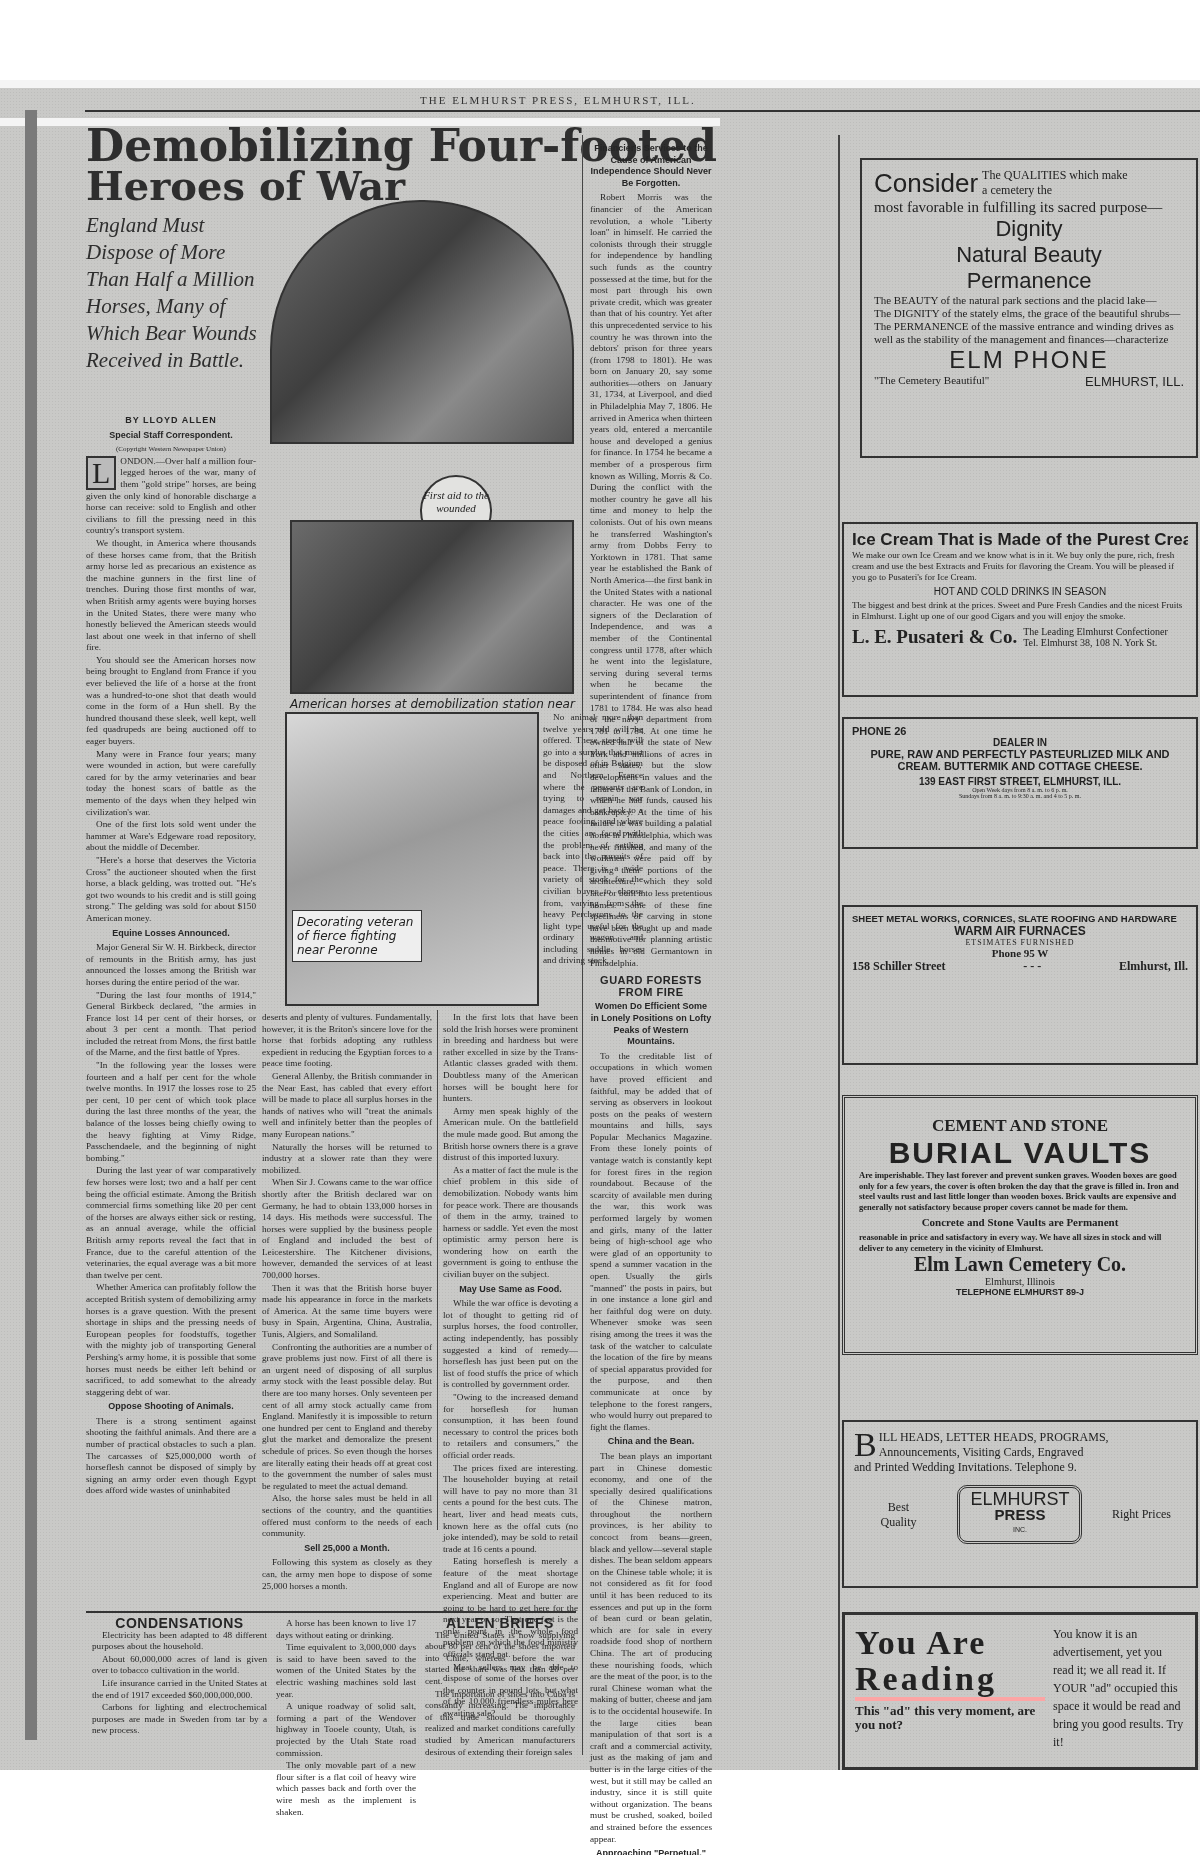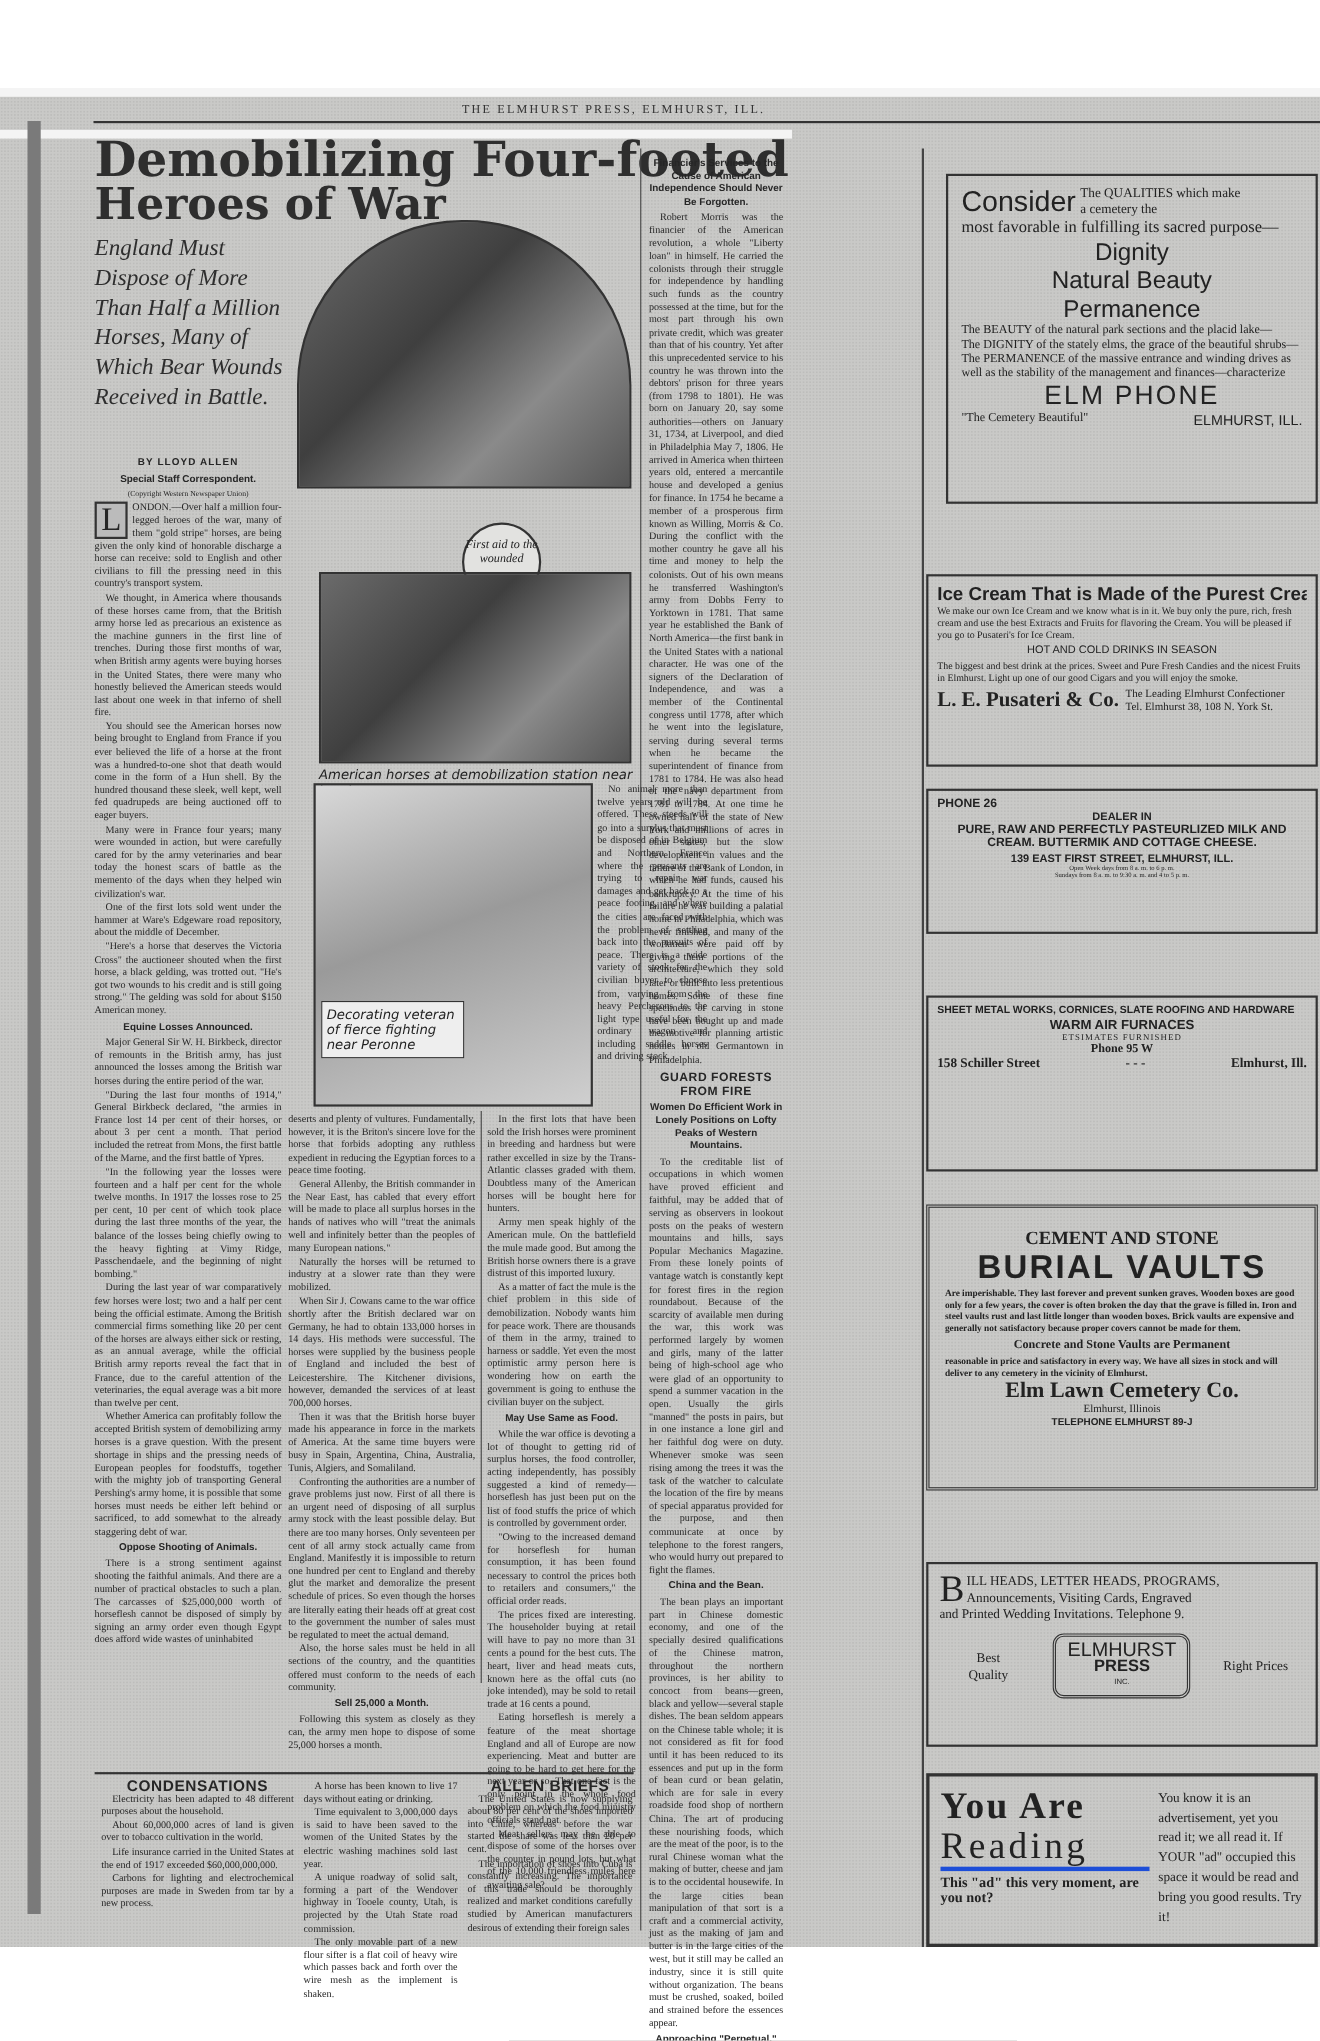--- a/index.html
+++ b/index.html
@@ -94,21 +94,21 @@
   <p>The prices fixed are interesting. The householder buying at retail will have to pay no more than 31 cents a pound for the best cuts. The heart, liver and head meats cuts, known here as the offal cuts (no joke intended), may be sold to retail trade at 16 cents a pound.</p>
   <p>Eating horseflesh is merely a feature of the meat shortage England and all of Europe are now experiencing. Meat and butter are going to be hard to get here for the next year or so. That one fact is the only point in the whole food problem on which the food ministry officials stand pat.</p>
   <p>Meat sellers may be able to dispose of some of the horses over the counter in pound lots, but what of the 10,000 friendless mules here awaiting sale?</p>
 </div>
 
 <div class="vrule" style="left:582px;top:135px;height:1620px;"></div>
 <div class="col" style="left:590px;top:140px;width:122px;">
   <div class="sub">Financier's Services to the Cause of American Independence Should Never Be Forgotten.</div>
   <p>Robert Morris was the financier of the American revolution, a whole "Liberty loan" in himself. He carried the colonists through their struggle for independence by handling such funds as the country possessed at the time, but for the most part through his own private credit, which was greater than that of his country. Yet after this unprecedented service to his country he was thrown into the debtors' prison for three years (from 1798 to 1801). He was born on January 20, say some authorities—others on January 31, 1734, at Liverpool, and died in Philadelphia May 7, 1806. He arrived in America when thirteen years old, entered a mercantile house and developed a genius for finance. In 1754 he became a member of a prosperous firm known as Willing, Morris &amp; Co. During the conflict with the mother country he gave all his time and money to help the colonists. Out of his own means he transferred Washington's army from Dobbs Ferry to Yorktown in 1781. That same year he established the Bank of North America—the first bank in the United States with a national character. He was one of the signers of the Declaration of Independence, and was a member of the Continental congress until 1778, after which he went into the legislature, serving during several terms when he became the superintendent of finance from 1781 to 1784. He was also head of the navy department from 1781 to 1784. At one time he owned half of the state of New York and millions of acres in other states, but the slow development in values and the failure of the Bank of London, in which he had funds, caused his bankruptcy. At the time of his failure he was building a palatial home in Philadelphia, which was never finished, and many of the workmen were paid off by giving them portions of the architecture, which they sold later or built into less pretentious homes. Some of these fine specimens of carving in stone have been bought up and made the motive for planning artistic homes in old Germantown in Philadelphia.</p>
   <div class="sect-head" style="margin-top:6px;font-size:11px">GUARD FORESTS FROM FIRE</div>
-  <div class="sub">Women Do Efficient Work in Lonely Positions on Lofty Peaks of Western Mountains.</div>
+  <div class="sub">Women Do Efficient Some in Lonely Positions on Lofty Peaks of Western Mountains.</div>
   <p>To the creditable list of occupations in which women have proved efficient and faithful, may be added that of serving as observers in lookout posts on the peaks of western mountains and hills, says Popular Mechanics Magazine. From these lonely points of vantage watch is constantly kept for forest fires in the region roundabout. Because of the scarcity of available men during the war, this work was performed largely by women and girls, many of the latter being of high-school age who were glad of an opportunity to spend a summer vacation in the open. Usually the girls "manned" the posts in pairs, but in one instance a lone girl and her faithful dog were on duty. Whenever smoke was seen rising among the trees it was the task of the watcher to calculate the location of the fire by means of special apparatus provided for the purpose, and then communicate at once by telephone to the forest rangers, who would hurry out prepared to fight the flames.</p>
   <div class="sub">China and the Bean.</div>
   <p>The bean plays an important part in Chinese domestic economy, and one of the specially desired qualifications of the Chinese matron, throughout the northern provinces, is her ability to concoct from beans—green, black and yellow—several staple dishes. The bean seldom appears on the Chinese table whole; it is not considered as fit for food until it has been reduced to its essences and put up in the form of bean curd or bean gelatin, which are for sale in every roadside food shop of northern China. The art of producing these nourishing foods, which are the meat of the poor, is to the rural Chinese woman what the making of butter, cheese and jam is to the occidental housewife. In the large cities bean manipulation of that sort is a craft and a commercial activity, just as the making of jam and butter is in the large cities of the west, but it still may be called an industry, since it is still quite without organization. The beans must be crushed, soaked, boiled and strained before the essences appear.</p>
   <div class="sub">Approaching "Perpetual."</div>
 
 </div>
 
 <div class="rule" style="left:86px;top:1611px;width:490px;height:2px;"></div>
 <div class="col" style="left:92px;top:1618px;width:175px;">
   <div class="sect-head">CONDENSATIONS</div>
@@ -199,20 +199,20 @@
         <span class="sans" style="font-size:7px;display:block">INC.</span>
       </span>
     <span class="c" style="font-size:12px;width:60px">Right Prices</span>
   </div>
 </div>
 
 <div class="ad" style="left:842px;top:1612px;width:356px;height:158px;padding:10px;border-width:3px;">
   <div style="display:flex;gap:8px">
     <div style="width:190px">
       <div style="font-size:34px;font-weight:bold;line-height:36px;letter-spacing:2px">You Are</div>
-      <div style="font-size:34px;font-weight:normal;line-height:36px;letter-spacing:3px;border-bottom:4px solid #1d4ed8">Reading</div>
+      <div style="font-size:34px;font-weight:bold;line-height:36px;letter-spacing:3px;border-bottom:4px solid #fca5a5">Reading</div>
       <div style="font-size:13px;font-weight:bold;line-height:14px;margin-top:3px">This "ad" this very moment, are you not?</div>
     </div>
     <div style="font-size:12px;line-height:18px;flex:1">You know it is an advertisement, yet you read it; we all read it. If YOUR "ad" occupied this space it would be read and bring you good results. Try it!</div>
   </div>
 </div>
 
 <div class="vrule" style="left:838px;top:135px;height:1635px;width:2px;"></div>
 
 </body></html>

